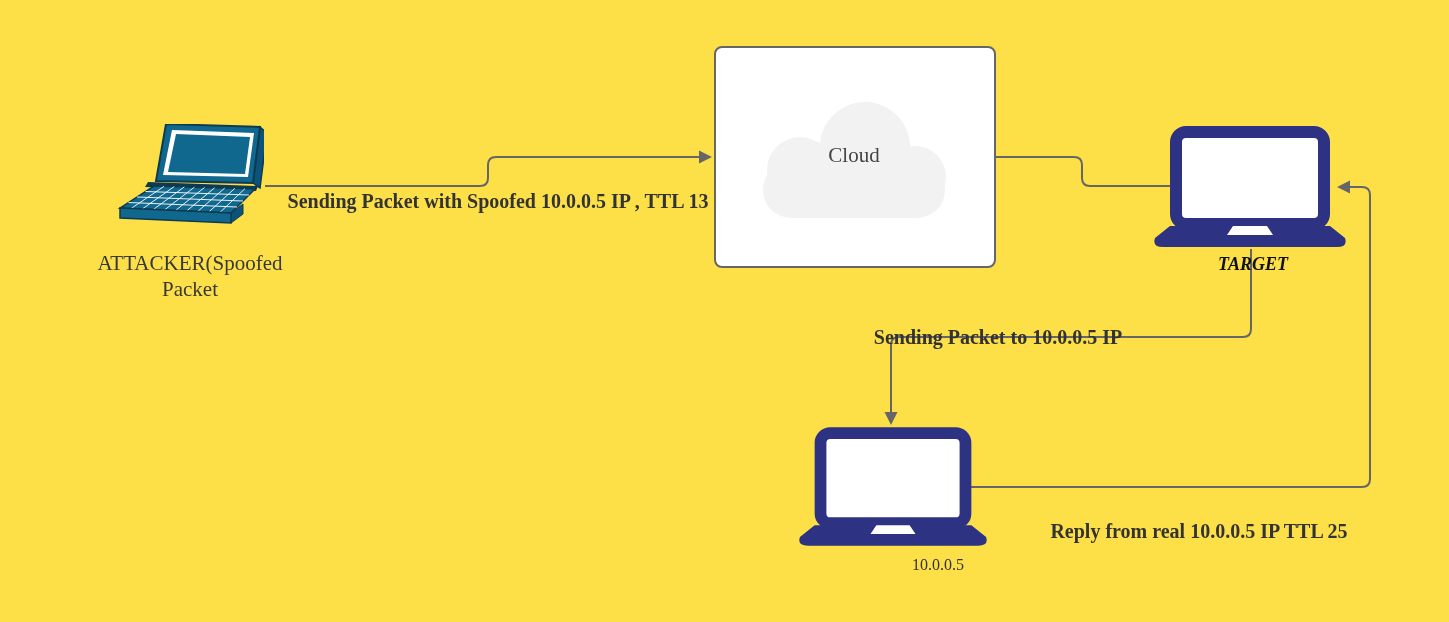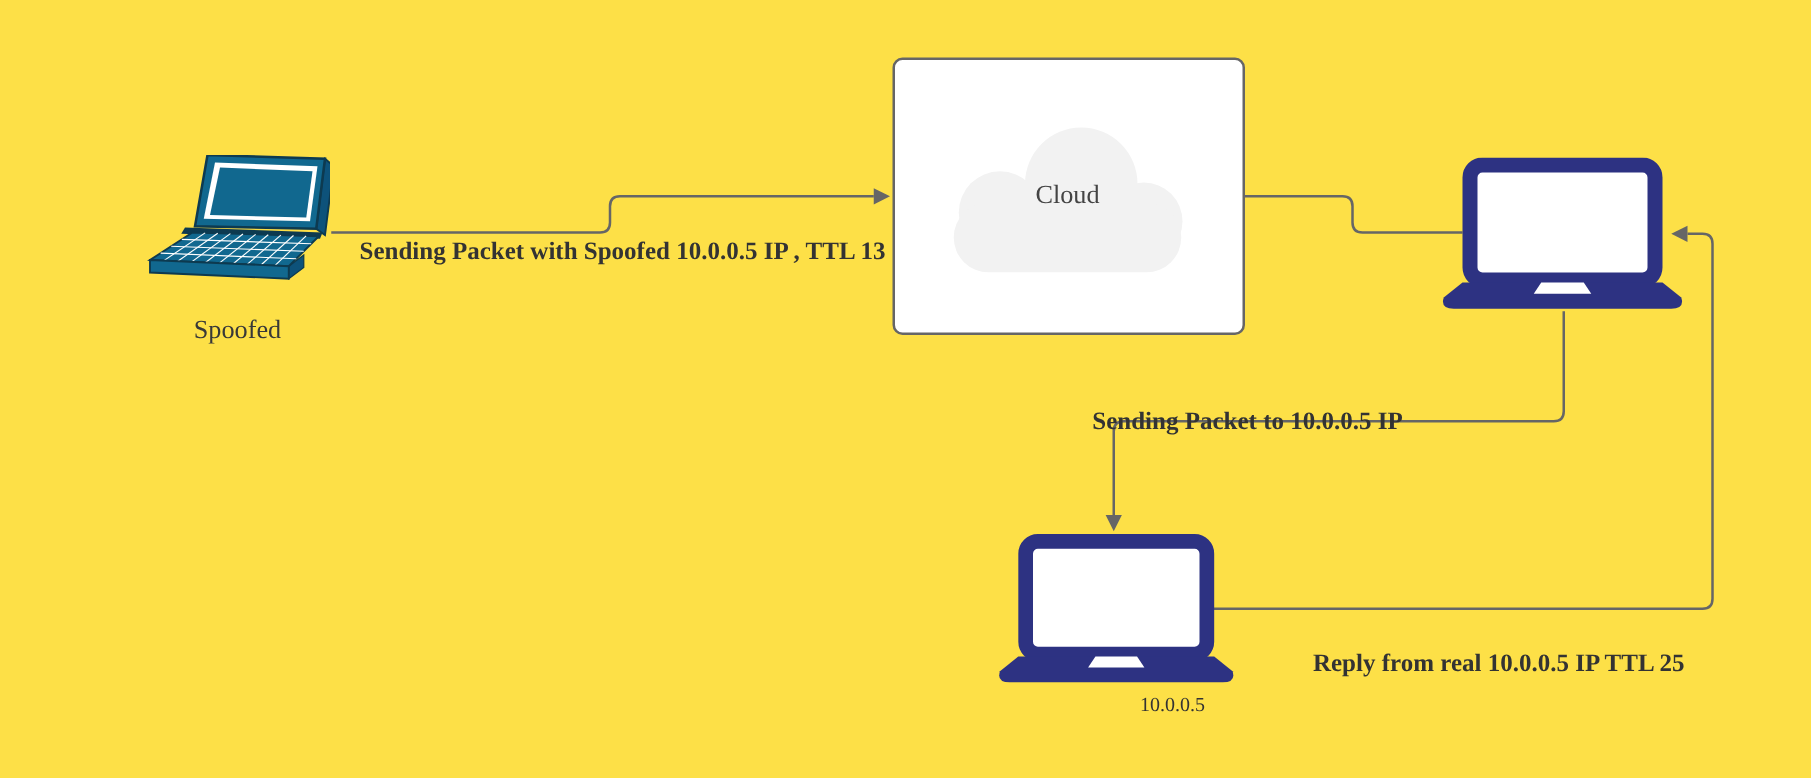--- a/index.html
+++ b/index.html
@@ -86,26 +86,28 @@
         <rect x="8" y="62" width="182" height="56" rx="28"></rect>
       </g>
     </svg>
   </div>
   <div class="label cloud-label">Cloud</div>
 
   <svg class="node" style="left:112px;top:124px" width="152" height="108">
     <use href="#laptop-3d"></use>
   </svg>
   <div class="label attacker-label">
-    <span class="lbl-line">Spoofed</span>
+    <span class="lbl-line">ATTACKER(Spoofed</span>
+    <span class="lbl-line">Packet</span>
   </div>
 
   <svg class="node" style="left:1153px;top:126px" width="194" height="122">
     <use href="#laptop-navy"></use>
   </svg>
+  <div class="label target-label">TARGET</div>
 
   <svg class="node" style="left:798px;top:427px" width="190" height="120">
     <use href="#laptop-navy"></use>
   </svg>
   <div class="label host-label">10.0.0.5</div>
 
   <div class="label edge-label edge-label-1">Sending Packet with Spoofed 10.0.0.5 IP , TTL 13</div>
   <div class="label edge-label edge-label-2">Sending Packet to 10.0.0.5 IP</div>
   <div class="label edge-label edge-label-3">Reply from real 10.0.0.5 IP TTL 25</div>
 

